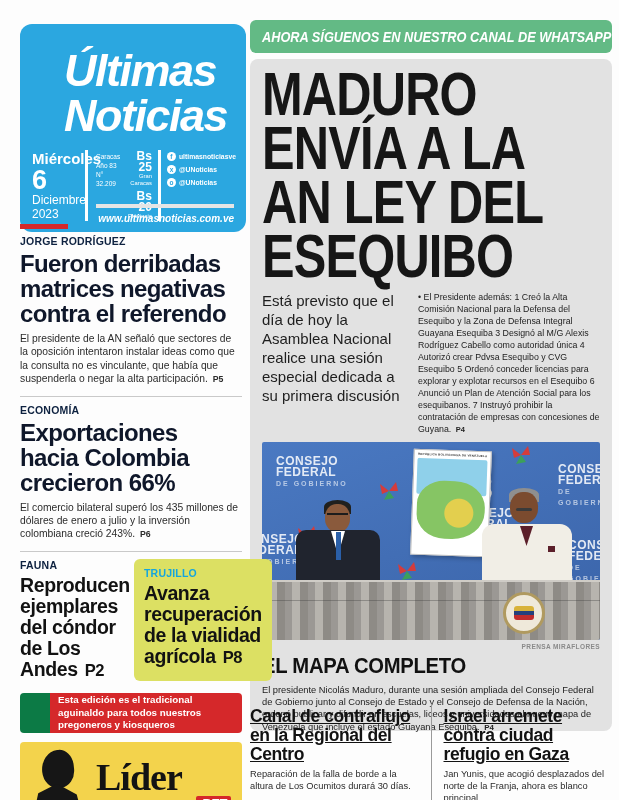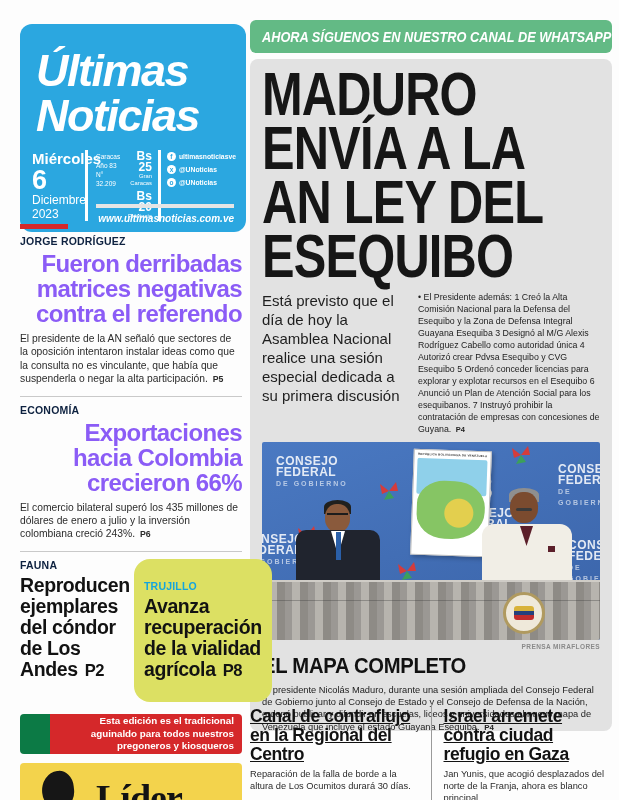--- a/index.html
+++ b/index.html
@@ -1,21 +1,21 @@
 <!DOCTYPE html>
 <html><head>
 <meta charset="utf-8">
 <style>
   * { margin:0; padding:0; box-sizing:border-box; }
   html,body { width:619px; height:800px; background:#fdfdfd; font-family:"Liberation Sans", sans-serif; }
   .page { position:relative; width:619px; height:800px; overflow:hidden; background:#fdfdfd; }
 
   
   .masthead { position:absolute; left:20px; top:24px; width:226px; height:208px; background:#2BA7E0; border-radius:12px; color:#fff; }
-  .logo { padding:24px 1px 0 16px; font-weight:800; font-style:italic; font-size:45px; line-height:45px; letter-spacing:-1.5px; }
+  .logo { padding:24px 1px 0 16px; font-weight:800; font-style:italic; font-size:45px; line-height:45px; letter-spacing:-1.5px;margin-left:28px; }
   .mast-info { position:absolute; left:12px; right:10px; top:126px; display:flex; }
   .mi-date { width:56px; border-right:3px solid #fff; padding-right:6px; }
   .mi-weekday { font-size:15px; font-weight:700; }
   .mi-day { font-size:27px; font-weight:800; line-height:26px; }
   .mi-month,.mi-year { font-size:12px; }
   .mi-city { padding:2px 0 0 8px; width:50px; font-size:6.5px; line-height:9px; }
   .mi-prices { width:56px; text-align:right; padding-top:1px; }
   .price-val { font-size:12px; font-weight:800; line-height:11px; }
   .price-lbl { font-size:5.8px; line-height:7px; }
   .mi-divider { border-left:3px solid #fff; margin:0 6px; }
@@ -65,30 +65,30 @@
   .map-land { margin:-14px 4px 0; height:58px; background:radial-gradient(circle at 62% 55%, #E3CF4E 0 14px, #86C564 15px); border-radius:40% 45% 48% 42%; }
   .credit { text-align:right; font-size:6.5px; color:#8a8a8a; margin-top:3px; letter-spacing:.4px; font-weight:700; }
   .cap-title { font-size:22px; font-weight:800; color:#111; margin-top:3px; transform:scaleX(.92); transform-origin:0 50%; white-space:nowrap; letter-spacing:-.3px; }
   .caption { font-size:9.3px; line-height:12.2px; color:#222; margin-top:5px; }
 
   
   .leftcol { position:absolute; left:20px; top:224px; width:222px; }
   .red-accent { width:48px; height:5px; background:#D5282A; margin-bottom:6px; }
   .kicker { font-size:10.5px; font-weight:800; color:#0E2240; letter-spacing:.2px; }
   .kicker.cyan { color:#14A5DE; }
-  .h-lg { font-size:24px; font-weight:700; line-height:25px; letter-spacing:-.6px; color:#8b5cf6; margin-top:4px;text-align:right; }
+  .h-lg { font-size:24px; font-weight:700; line-height:25px; letter-spacing:-.6px; color:#0f172a; margin-top:4px; }
   .body-sm { font-size:10.3px; line-height:13.4px; color:#2b2b2b; margin-top:6px; }
   .rule { border:none; border-top:1px solid #c9c9c9; margin:9px 0 7px; }
   .fauna-row { display:flex; gap:10px; margin-top:2px; }
   .fauna { width:104px; }
   .h-md { font-size:19.5px; font-weight:700; line-height:21px; letter-spacing:-.4px; color:#121212; margin-top:4px; }
-  .trujillo { flex:1; background:#DCE063; border-radius:16px; padding:21px 10px; }
+  .trujillo { flex:1; background:#DCE063; border-radius:6px; padding:8px 10px; }
   .promo { margin-top:12px; height:40px; display:flex; border-radius:4px; overflow:hidden; }
   .promo-green { width:30px; background:#0C7A45; flex:none; }
-  .promo-red { flex:1; background:#D5282A; color:#fff; font-weight:800; font-size:9.8px; line-height:12.5px; display:flex; align-items:center; justify-content:center; text-align:right; padding:0 8px; }
+  .promo-red { flex:1; background:#D5282A; color:#fff; font-weight:800; font-size:9.8px; line-height:12.5px; display:flex; align-items:center; justify-content:center; text-align:left; padding:0 8px; }
 
   
   .ad { position:relative; margin-top:9px; height:147px; background:#F3D34C; border-radius:4px; padding:8px 10px; overflow:hidden; }
   .ad-top { display:flex; align-items:center; }
   .bust { position:relative; width:56px; height:72px; flex:none; }
   .bust-head { position:absolute; left:12px; top:0; width:32px; height:38px; background:#161616; border-radius:55% 45% 48% 48%; transform:rotate(-6deg); }
   .bust-body { position:absolute; left:2px; bottom:0; width:52px; height:38px; background:#161616; clip-path:polygon(0 100%,12% 25%,48% 0,86% 28%,100% 100%); }
   .ad-brand { margin-left:10px; }
   .ad-name { font-size:38px; font-weight:800; color:#131313; letter-spacing:-1px; line-height:36px; font-family:"Liberation Serif", serif; }
   .ad-subrow { display:flex; align-items:center; margin-top:1px; }

